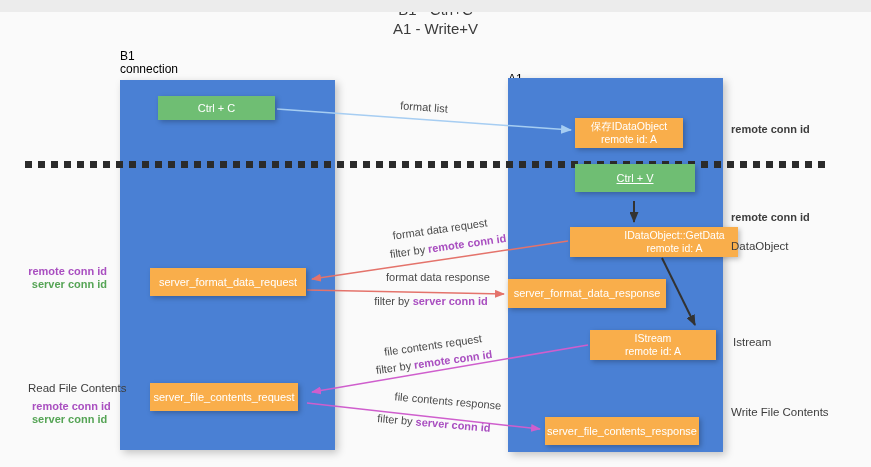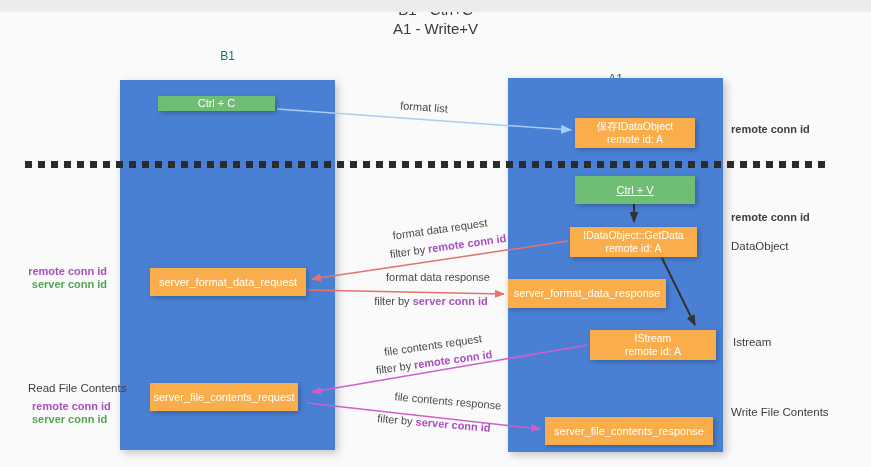--- a/index.html
+++ b/index.html
@@ -4,21 +4,21 @@
 <style>
   html,body{margin:0;padding:0;background:#fafafa;}
   #stage{
     position:relative;width:871px;height:467px;overflow:hidden;
     background:#fafafa;
     font-family:"Liberation Sans","DejaVu Sans",sans-serif;
     color:#3d3d3d;
   }
   .abs{position:absolute;}
   .title{left:0;top:8;width:871px;text-align:center;font-size:15px;line-height:19px;color:#3b3b3b;}
-  .col-header{text-align:center;font-size:12px;line-height:13px;color:#0f766e;}
+  .col-header{text-align:left;font-size:12px;line-height:13px;color:#000000;}
   .lifeline{background:#4a80d4;box-shadow:3px 3px 8px rgba(0,0,0,.22);}
   .box{display:flex;flex-direction:column;align-items:center;justify-content:center;
        color:#fff;font-size:11px;line-height:13px;text-align:center;
        box-shadow:2px 2px 5px rgba(0,0,0,.25);}
   .green{background:#6fbe73;}
   .orange{background:#f9ae4b;}
   .dashes{height:7px;background:repeating-linear-gradient(to right,#2b2b2b 0 7px,transparent 7px 13px);}
   .albl{font-size:11px;color:#4a4a4a;white-space:nowrap;transform-origin:center;}
   .center{transform:translate(-50%,-50%);}
   .fp{margin-right:3px;}
@@ -34,20 +34,21 @@
 
 <div id="stage">
 
   <div class="abs title">
     <div>B1 - Ctrl+C</div>
     <div>A1 - Write+V</div>
   </div>
 
   <div class="abs col-header" style="left:120px;top:50px;width:215px;">
     <div>B1</div>
+    <div>connection</div>
   </div>
   <div class="abs col-header" style="left:508px;top:50px;width:215px;margin-top:23px;">
     <div>A1</div>
     <div>filter</div>
   </div>
 
   <div class="abs lifeline" style="left:120px;top:80px;width:215px;height:370px;"></div>
   <div class="abs lifeline" style="left:508px;top:78px;width:215px;height:374px;"></div>
 
   <div class="abs dashes" style="left:25px;top:161px;width:806px;"></div>
@@ -69,34 +70,34 @@
     </defs>
     <line x1="277" y1="109" x2="571" y2="130" stroke="#a6cdf2" stroke-width="1.5" marker-end="url(#m-blue)"></line>
     <line x1="634" y1="201" x2="634" y2="222" stroke="#333333" stroke-width="2" marker-end="url(#m-black)"></line>
     <line x1="568" y1="241" x2="312" y2="279" stroke="#e4736b" stroke-width="1.5" marker-end="url(#m-red)"></line>
     <line x1="307" y1="290" x2="504" y2="294" stroke="#e4736b" stroke-width="1.5" marker-end="url(#m-red)"></line>
     <line x1="662" y1="258" x2="695" y2="325" stroke="#333333" stroke-width="2" marker-end="url(#m-black)"></line>
     <line x1="588" y1="345" x2="312" y2="392" stroke="#cf5ecd" stroke-width="1.5" marker-end="url(#m-mag)"></line>
     <line x1="307" y1="403" x2="540" y2="429" stroke="#cf5ecd" stroke-width="1.5" marker-end="url(#m-mag)"></line>
   </svg>
 
-  <div class="abs box green" style="left:158px;top:96px;width:117px;height:15px;">
+  <div class="abs box green" style="left:158px;top:96px;width:117px;height:24px;">
     <span>Ctrl + C</span>
   </div>
 
-  <div class="abs box orange" style="left:575px;top:118px;width:120px;height:30px;font-size:10.5px;">
+  <div class="abs box orange" style="left:575px;top:118px;width:108px;height:30px;font-size:10.5px;">
     <span>保存IDataObject</span>
     <span>remote id: A</span>
   </div>
 
-  <div class="abs box green" style="left:575px;top:176px;width:120px;height:28px;text-decoration:underline;">
+  <div class="abs box green" style="left:575px;top:164px;width:120px;height:28px;text-decoration:underline;">
     <span>Ctrl + V</span>
   </div>
 
-  <div class="abs box orange" style="left:570px;top:227px;width:127px;height:30px;font-size:10.5px;">
+  <div class="abs box orange" style="left:570px;top:227px;width:127px;height:30px;font-size:10.5px;padding-left:41px;">
     <span>IDataObject::GetData</span>
     <span>remote id: A</span>
   </div>
 
   <div class="abs box orange" style="left:150px;top:268px;width:156px;height:28px;">
     <span>server_format_data_request</span>
   </div>
 
   <div class="abs box orange" style="left:508px;top:279px;width:158px;height:29px;">
     <span>server_format_data_response</span>
@@ -104,21 +105,21 @@
 
   <div class="abs box orange" style="left:590px;top:330px;width:126px;height:30px;font-size:10.5px;">
     <span>IStream</span>
     <span>remote id: A</span>
   </div>
 
   <div class="abs box orange" style="left:150px;top:383px;width:148px;height:28px;">
     <span>server_file_contents_request</span>
   </div>
 
-  <div class="abs box orange" style="left:545px;top:417px;width:168px;height:28px;">
+  <div class="abs box orange" style="left:545px;top:417px;width:154px;height:28px;">
     <span>server_file_contents_response</span>
   </div>
 
   <div class="abs albl center" style="left:424px;top:107px;transform:translate(-50%,-50%) rotate(4deg);">format list</div>
 
   <div class="abs albl center" style="left:440px;top:229px;transform:translate(-50%,-50%) rotate(-8deg);">format data request</div>
   <div class="abs albl center" style="left:448px;top:246px;transform:translate(-50%,-50%) rotate(-8deg);">
     <span class="fp">filter by</span><span class="purple">remote conn id</span>
   </div>
 

